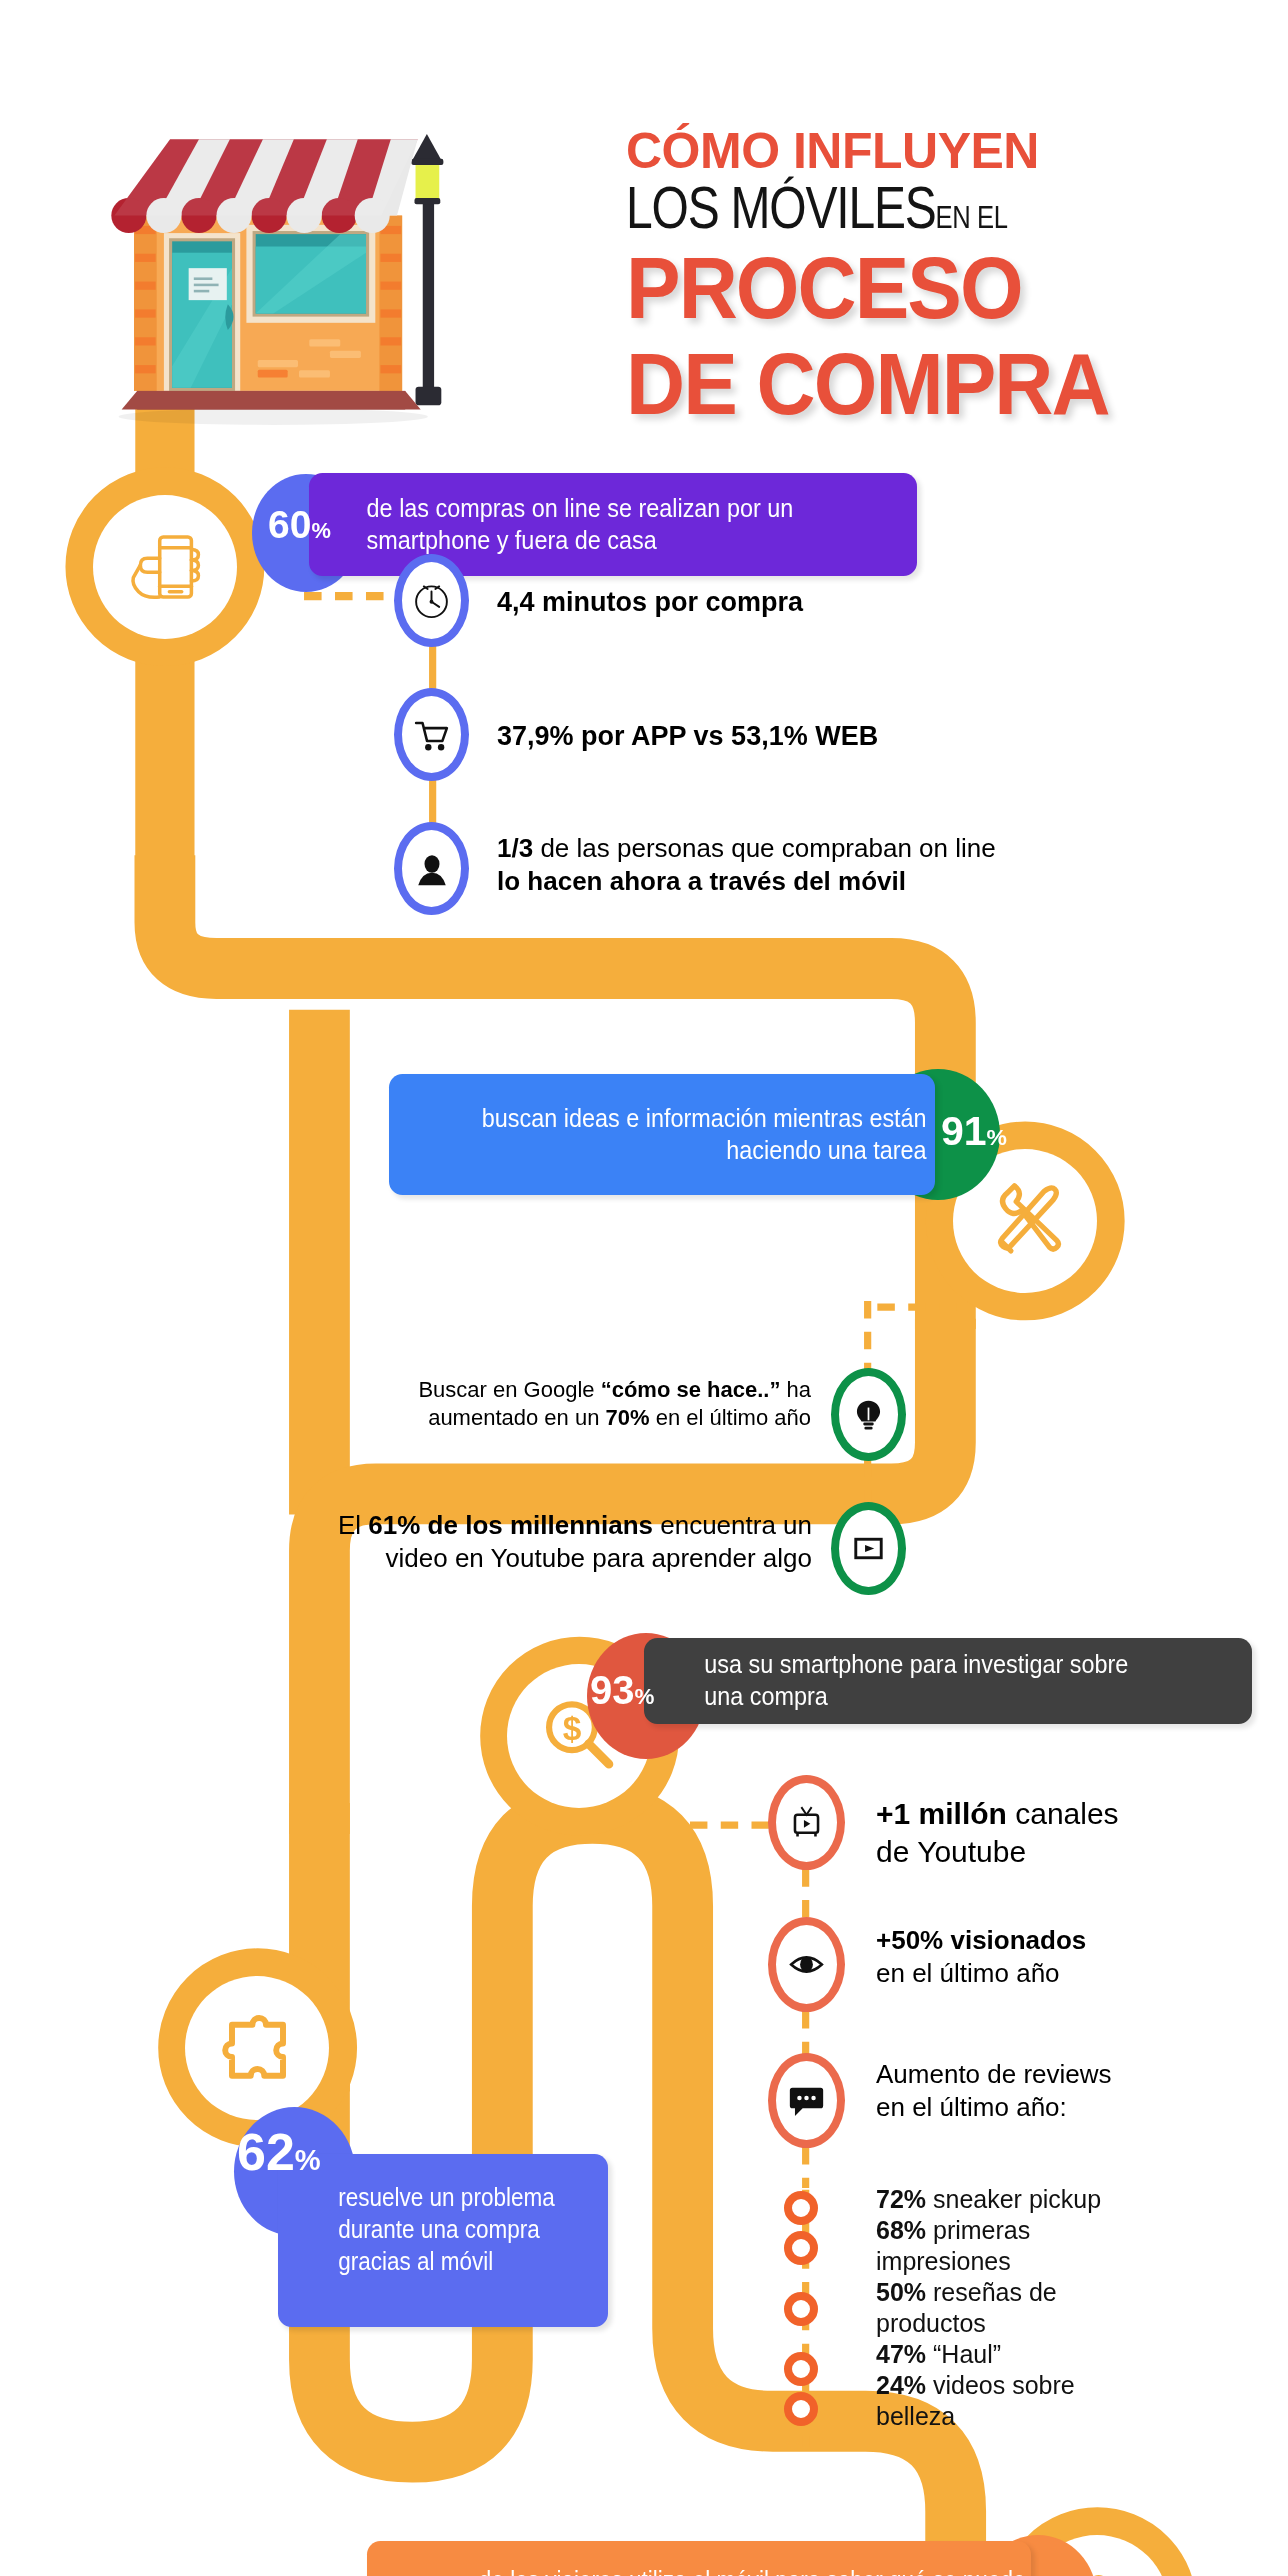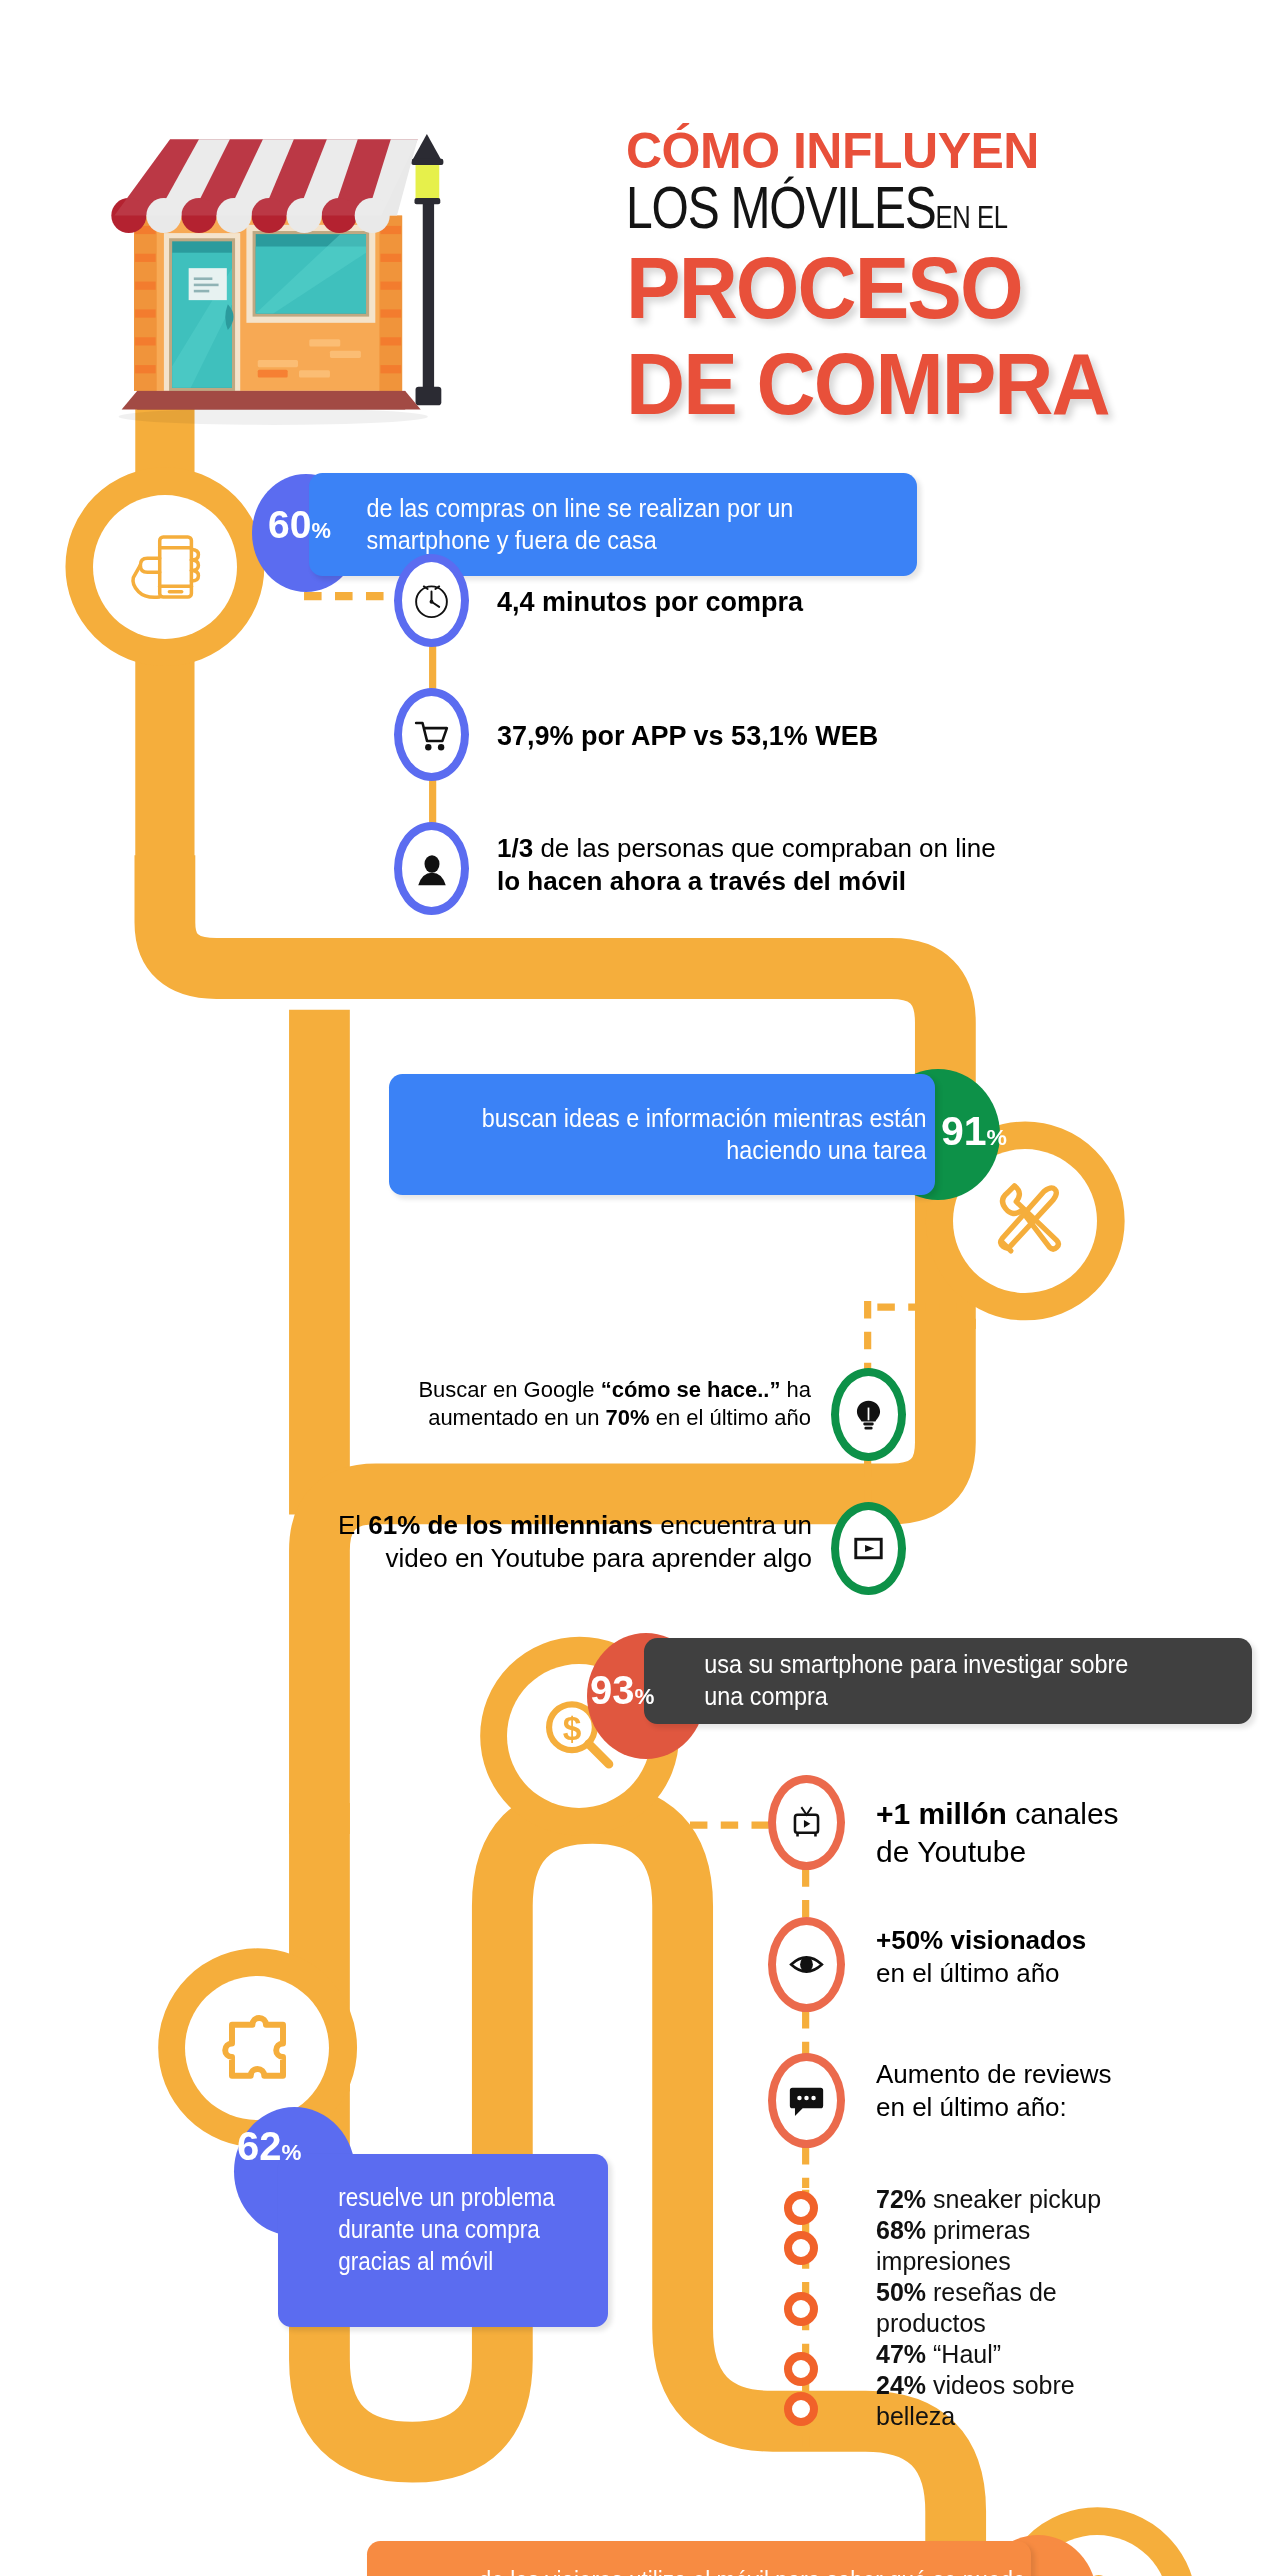--- a/index.html
+++ b/index.html
@@ -303,21 +303,21 @@
         <line x1="55" y1="78" x2="69" y2="78"></line>
         <path d="M44 40 L30 40 Q22 40 22 48 Q22 56 30 56 L44 56"></path>
         <path d="M22 48 L14 62 Q12 70 20 78 Q28 86 44 84"></path>
         <path d="M80 42 q8 0 8 6 t-8 6"></path>
           <path d="M80 54 q8 0 8 6 t-8 6"></path>
         <path d="M80 30 q8 0 8 6 t-8 6"></path>
       </g>
     </svg>
   </div>
   <div class="bulge" style="left:252px;top:474px;width:108px;height:118px;background:#5B6CF0;"></div>
-  <div class="banner" style="left:309px;top:473px;width:608px;height:103px;background:#3b82f6;padding-left:0;">
+  <div class="banner" style="left:309px;top:473px;width:608px;height:103px;background:#6d28d9;padding-left:0;">
     <span class="pct" style="font-size:39px;position:absolute;left:-41px;top:32px;">60<span class="sym">%</span></span>
     <span class="txt" style="font-size:26px;padding:0 20.6px 0 64px;">de las compras on line se realizan por un smartphone y fuera de casa</span>
   </div>
 
   <svg class="dashh" style="left:304px;top:590px;width:93px;height:12.4px;" viewBox="0 0 180 24" width="93" height="12.4">
     <line x1="0" y1="12" x2="180" y2="12" stroke="#F5AE3C" stroke-width="16" stroke-dasharray="34 26"></line>
   </svg>
 
   <div class="bul" style="left:394px;top:554px;width:75px;height:93px;border:8.2px solid #5B6CF0;">
     <svg width="41" height="41" viewBox="0 0 64 64">
@@ -474,21 +474,21 @@
     <div><span>belleza</span></div>
   </div>
 
   <div class="hub" style="left:185px;top:1976px;width:144px;height:144px;">
     <svg width="85" height="85" viewBox="0 0 100 100">
       <path d="M20 22 h24 a8 8 0 1 1 16 0 h20 v22 a8 8 0 1 0 0 16 v22 H58 a8 8 0 1 0 -16 0 H20 V60 a8 8 0 1 1 0 -16 z" fill="none" stroke="#F5AE3C" stroke-width="7" stroke-linejoin="round"></path>
     </svg>
   </div>
   <div class="bulge" style="left:234px;top:2107px;width:121px;height:129px;background:#5B6CF0;"></div>
   <div class="banner" style="left:278px;top:2154px;width:330px;height:173px;background:#5B6CF0;align-items:flex-start;">
-    <span class="pct" style="font-size:40px;position:absolute;left:-41px;top:-28px;">62<span class="sym">%</span></span>
+    <span class="pct" style="font-size:52px;position:absolute;left:-41px;top:-28px;">62<span class="sym">%</span></span>
     <span class="txt" style="font-size:25px;padding:27px 20.6px 0 67px;line-height:1.28;">resuelve un problema durante una compra gracias al móvil</span>
   </div>
 
   <div class="hub" style="left:1025px;top:2535px;width:144px;height:144px;">
     <svg width="82" height="82" viewBox="0 0 100 100">
       <path d="M52 14 q8 0 8 12 v18 l26 16 v8 l-26 -7 v16 l10 8 v6 l-18 -5 l-18 5 v-6 l10 -8 v-16 l-26 7 v-8 l26 -16 V26 q0 -12 8 -12 z" fill="none" stroke="#F5AE3C" stroke-width="6" stroke-linejoin="round"></path>
     </svg>
   </div>
   <div class="bulge" style="left:979px;top:2535px;width:118px;height:126px;background:#F78B42;"></div>
   <div class="banner" style="left:367px;top:2541px;width:664px;height:108px;background:#F78B42;justify-content:flex-end;">

